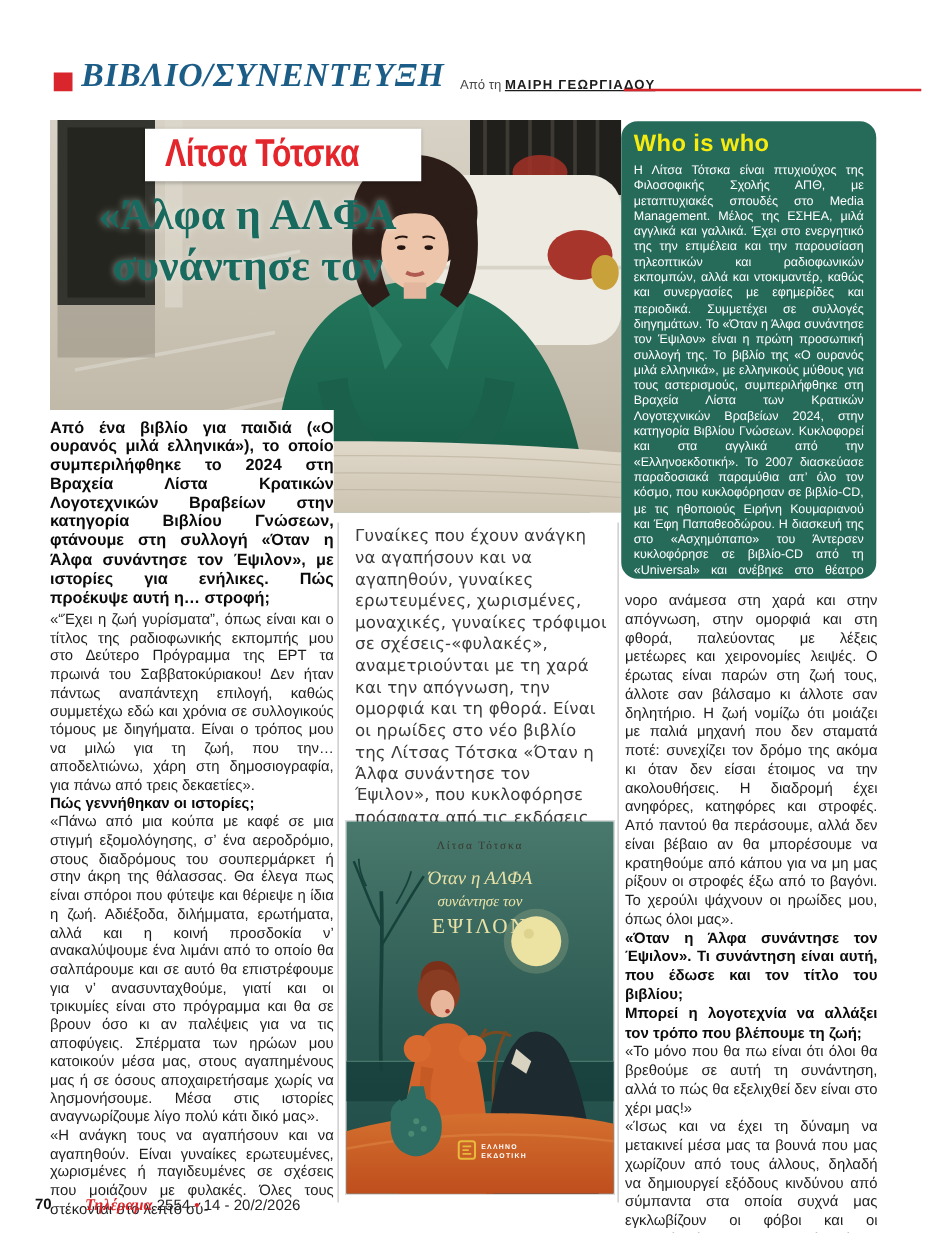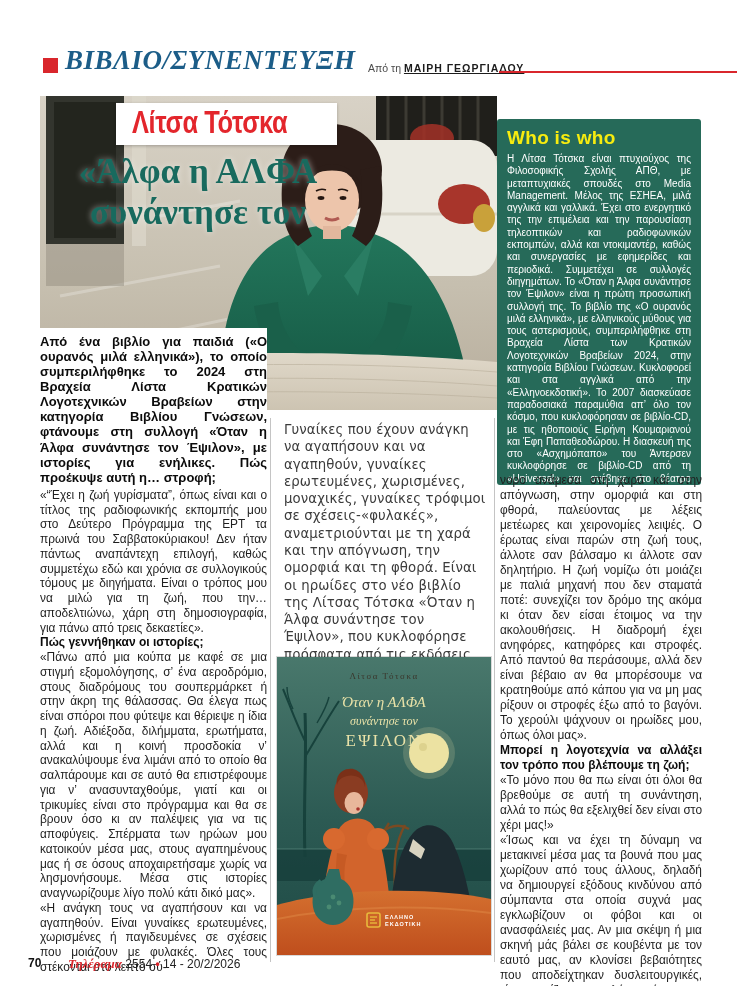--- a/index.html
+++ b/index.html
@@ -18,22 +18,22 @@
   .photo{position:absolute;left:40px;top:84px;width:457px;height:314px;overflow:hidden;background:#c9c1b2;}
   .name-tag{position:absolute;left:76px;top:7px;background:#ffffff;padding:2px 16px 4px;
             box-shadow:0 1px 3px rgba(0,0,0,.25);}
   .name-tag span{display:inline-block;transform:scaleX(.82);transform-origin:left center;
             font-weight:bold;font-size:31px;color:#e3262c;letter-spacing:-.5px;white-space:nowrap;}
   .hero-quote{position:absolute;left:0;top:56px;width:316px;text-align:center;
               font-family:"Liberation Serif",serif;font-weight:bold;font-size:35px;line-height:1.16;
               color:#186a5e;text-shadow:0 0 6px rgba(255,255,255,.5);}
 
   
-  .who{position:absolute;left:497px;top:107px;width:204px;height:366px;background:#266a59;
-       border-radius:3px;padding:8px 10px;box-sizing:border-box;overflow:hidden;}
+  .who{position:absolute;left:497px;top:85px;width:204px;height:366px;background:#266a59;
+       border-radius:13px;padding:8px 10px;box-sizing:border-box;overflow:hidden;}
   .who h2{margin:0 0 4px;font-size:19px;font-weight:bold;color:#f7ec0f;letter-spacing:.3px;}
   .who p{margin:0;font-size:10px;line-height:1.23;color:#ffffff;text-align:justify;}
 
   
   .col{position:absolute;box-sizing:border-box;}
   .left-col{left:40px;top:316px;width:227px;height:650px;background:#ffffff;padding-top:6px;}
   .right-col{left:500px;top:461px;width:202px;height:500px;}
   .para{margin:0;text-align:justify;}
   .left-col .t-intro{font-weight:bold;font-size:13px;line-height:1.16;color:#0b0b0b;margin-bottom:3px;}
   .left-col .t-answer{font-size:11.9px;line-height:1.24;color:#1e1e1e;}
@@ -246,20 +246,21 @@
         <line x1="93" y1="266" x2="100" y2="266" stroke="#e8b93c" stroke-width="1.4"></line>
         <text x="108" y="262" font-family="Liberation Sans, sans-serif" font-size="5.5" font-weight="bold" letter-spacing="1" fill="#ffffff">ΕΛΛΗΝΟ</text>
         <text x="108" y="269" font-family="Liberation Sans, sans-serif" font-size="5.5" font-weight="bold" letter-spacing="1" fill="#ffffff">ΕΚΔΟΤΙΚΗ</text>
       </g>
     </svg>
   </div>
 
   <div class="col right-col">
 
   <p class="para t-answer">νορο ανάμεσα στη χαρά και στην απόγνωση, στην ομορφιά και στη φθορά, παλεύοντας με λέξεις μετέωρες και χειρονομίες λειψές. Ο έρωτας είναι παρών στη ζωή τους, άλλοτε σαν βάλσαμο κι άλλοτε σαν δηλητήριο. Η ζωή νομίζω ότι μοιάζει με παλιά μηχανή που δεν σταματά ποτέ: συνεχίζει τον δρόμο της ακόμα κι όταν δεν είσαι έτοιμος να την ακολουθήσεις. Η διαδρομή έχει ανηφόρες, κατηφόρες και στροφές. Από παντού θα περάσουμε, αλλά δεν είναι βέβαιο αν θα μπορέσουμε να κρατηθούμε από κάπου για να μη μας ρίξουν οι στροφές έξω από το βαγόνι. Το χερούλι ψάχνουν οι ηρωίδες μου, όπως όλοι μας».</p>
+      <p class="para t-question">«Όταν η Άλφα συνάντησε τον Έψιλον». Τι συνάντηση είναι αυτή, που έδωσε και τον τίτλο του βιβλίου;</p>
       <p class="para t-question">Μπορεί η λογοτεχνία να αλλάξει τον τρόπο που βλέπουμε τη ζωή;</p>
       <p class="para t-answer">«Το μόνο που θα πω είναι ότι όλοι θα βρεθούμε σε αυτή τη συνάντηση, αλλά το πώς θα εξελιχθεί δεν είναι στο χέρι μας!»</p>
       <p class="para t-answer">«Ίσως και να έχει τη δύναμη να μετακινεί μέσα μας τα βουνά που μας χωρίζουν από τους άλλους, δηλαδή να δημιουργεί εξόδους κινδύνου από σύμπαντα στα οποία συχνά μας εγκλωβίζουν οι φόβοι και οι ανασφάλειές μας. Αν μια σκέψη ή μια σκηνή μάς βάλει σε κουβέντα με τον εαυτό μας, αν κλονίσει βεβαιότητες που αποδείχτηκαν δυσλειτουργικές, είναι νομίζω μια καλή αρχή για να δούμε τη ζωή αλλιώς».</p>
     </div>
 
   <div class="footer">
     <span class="f-page">70</span>
     <span class="f-line">
       <span class="f-mag">Τηλέραμα</span>
       <span>2554</span>

